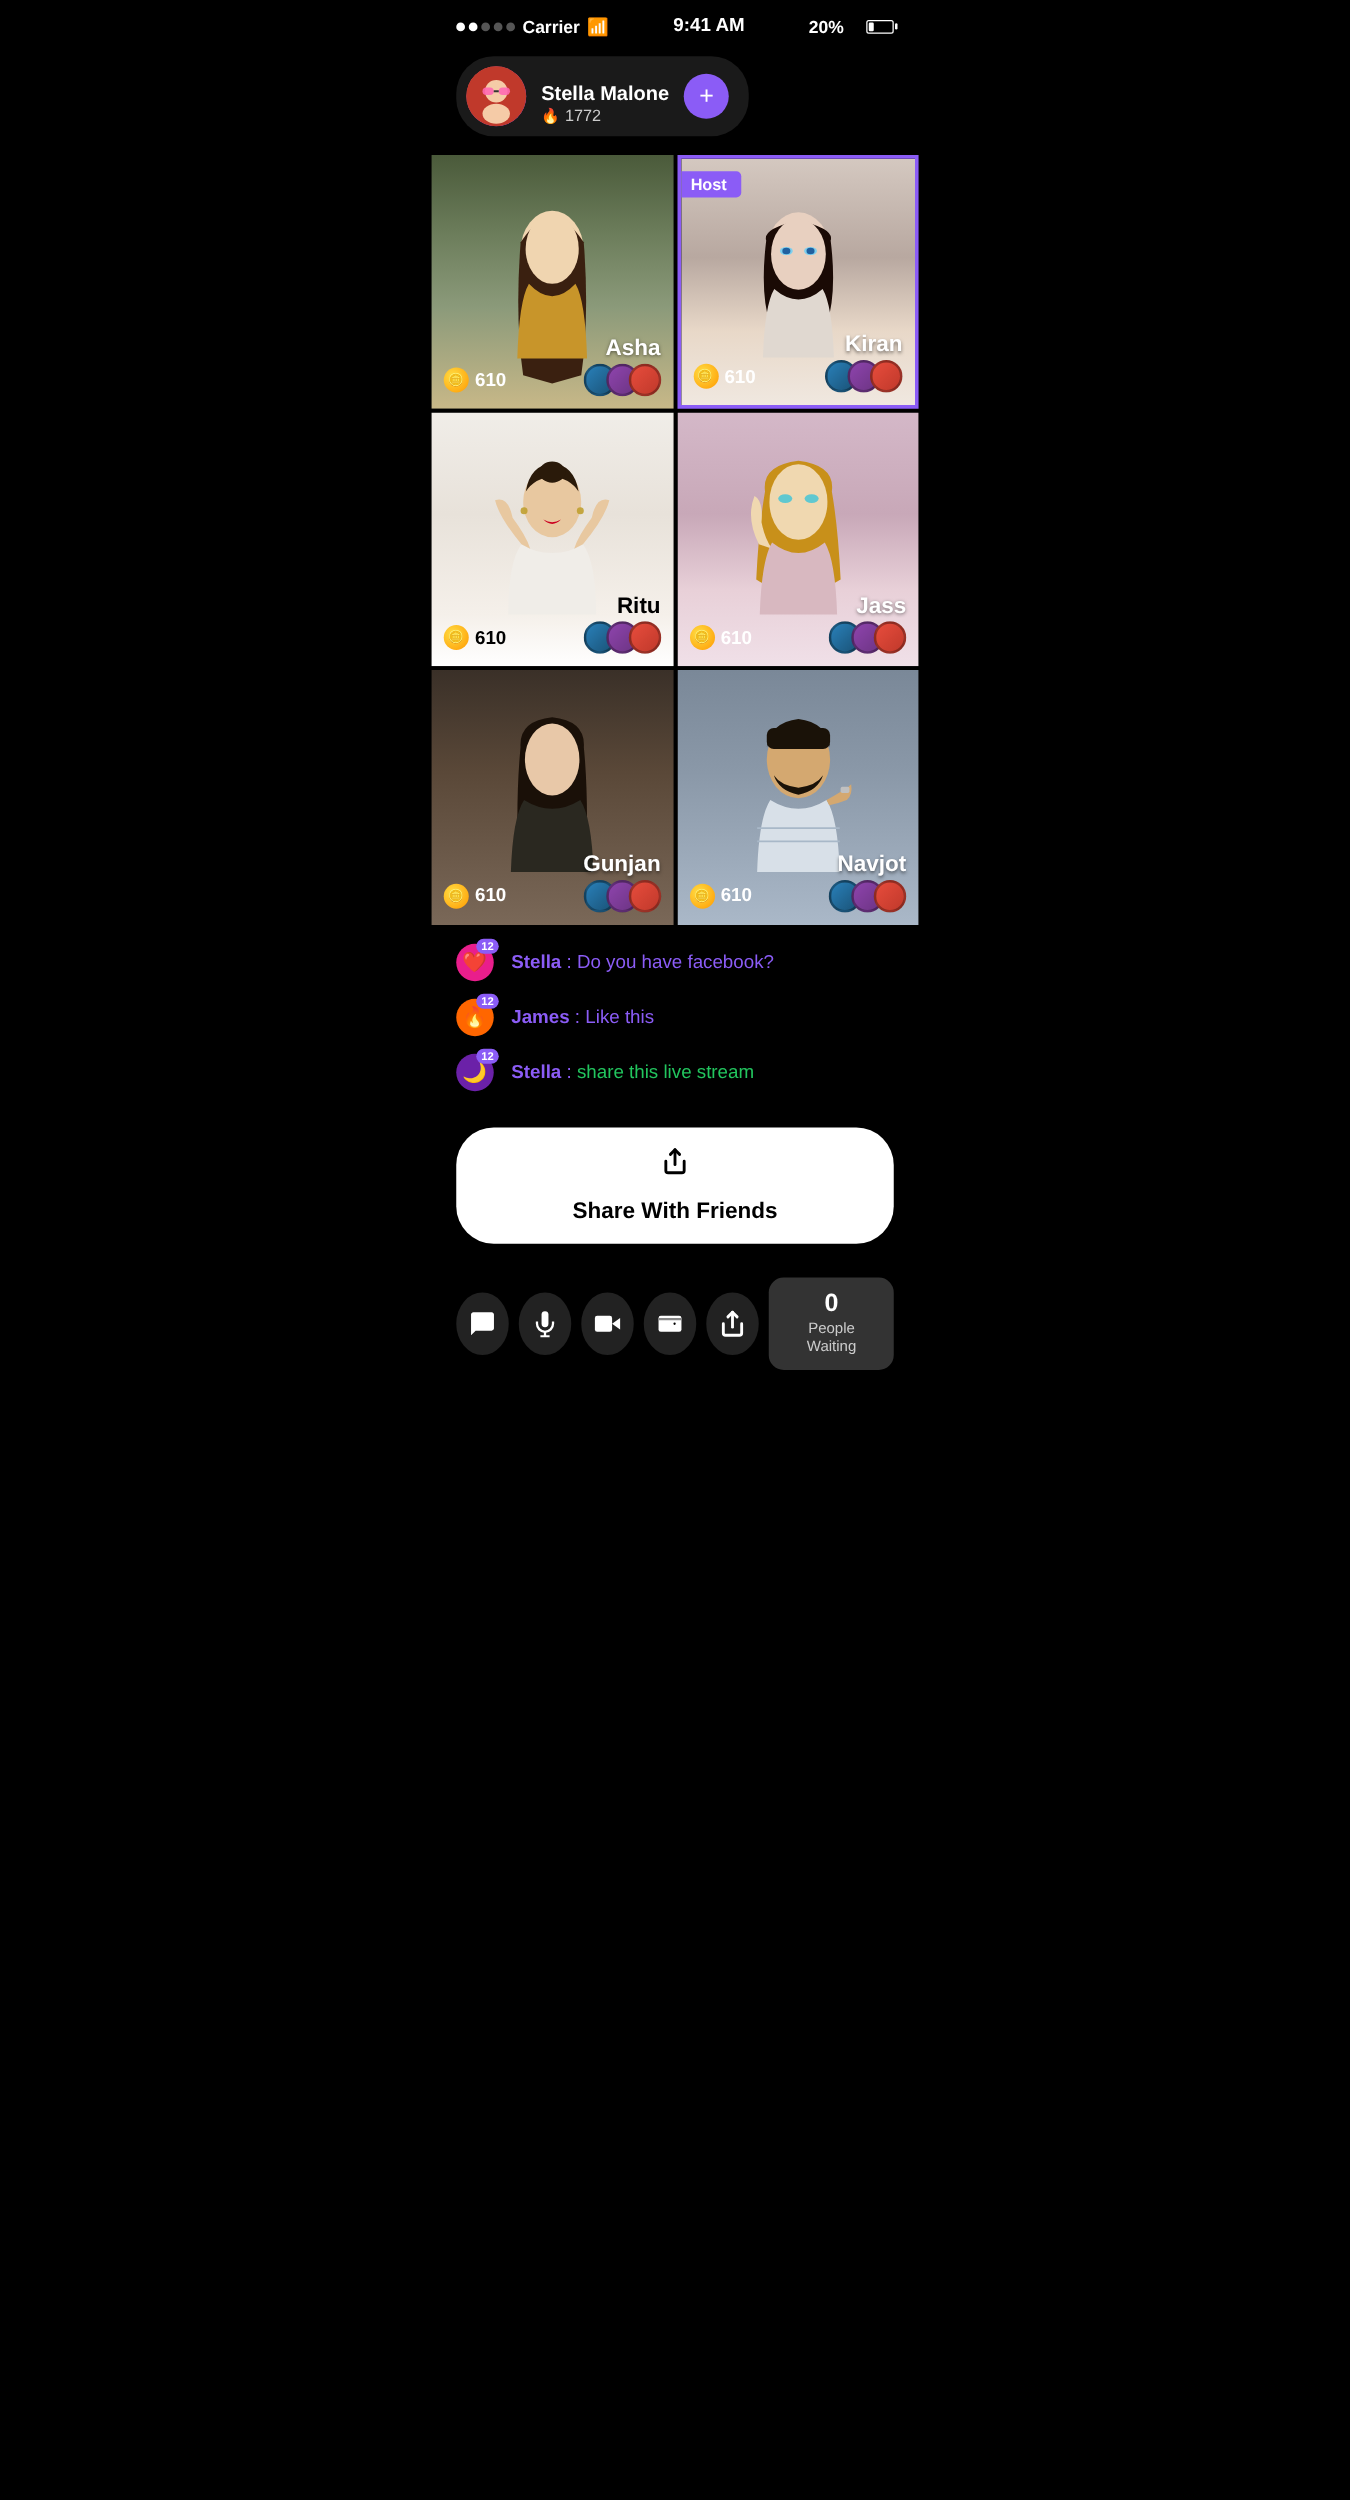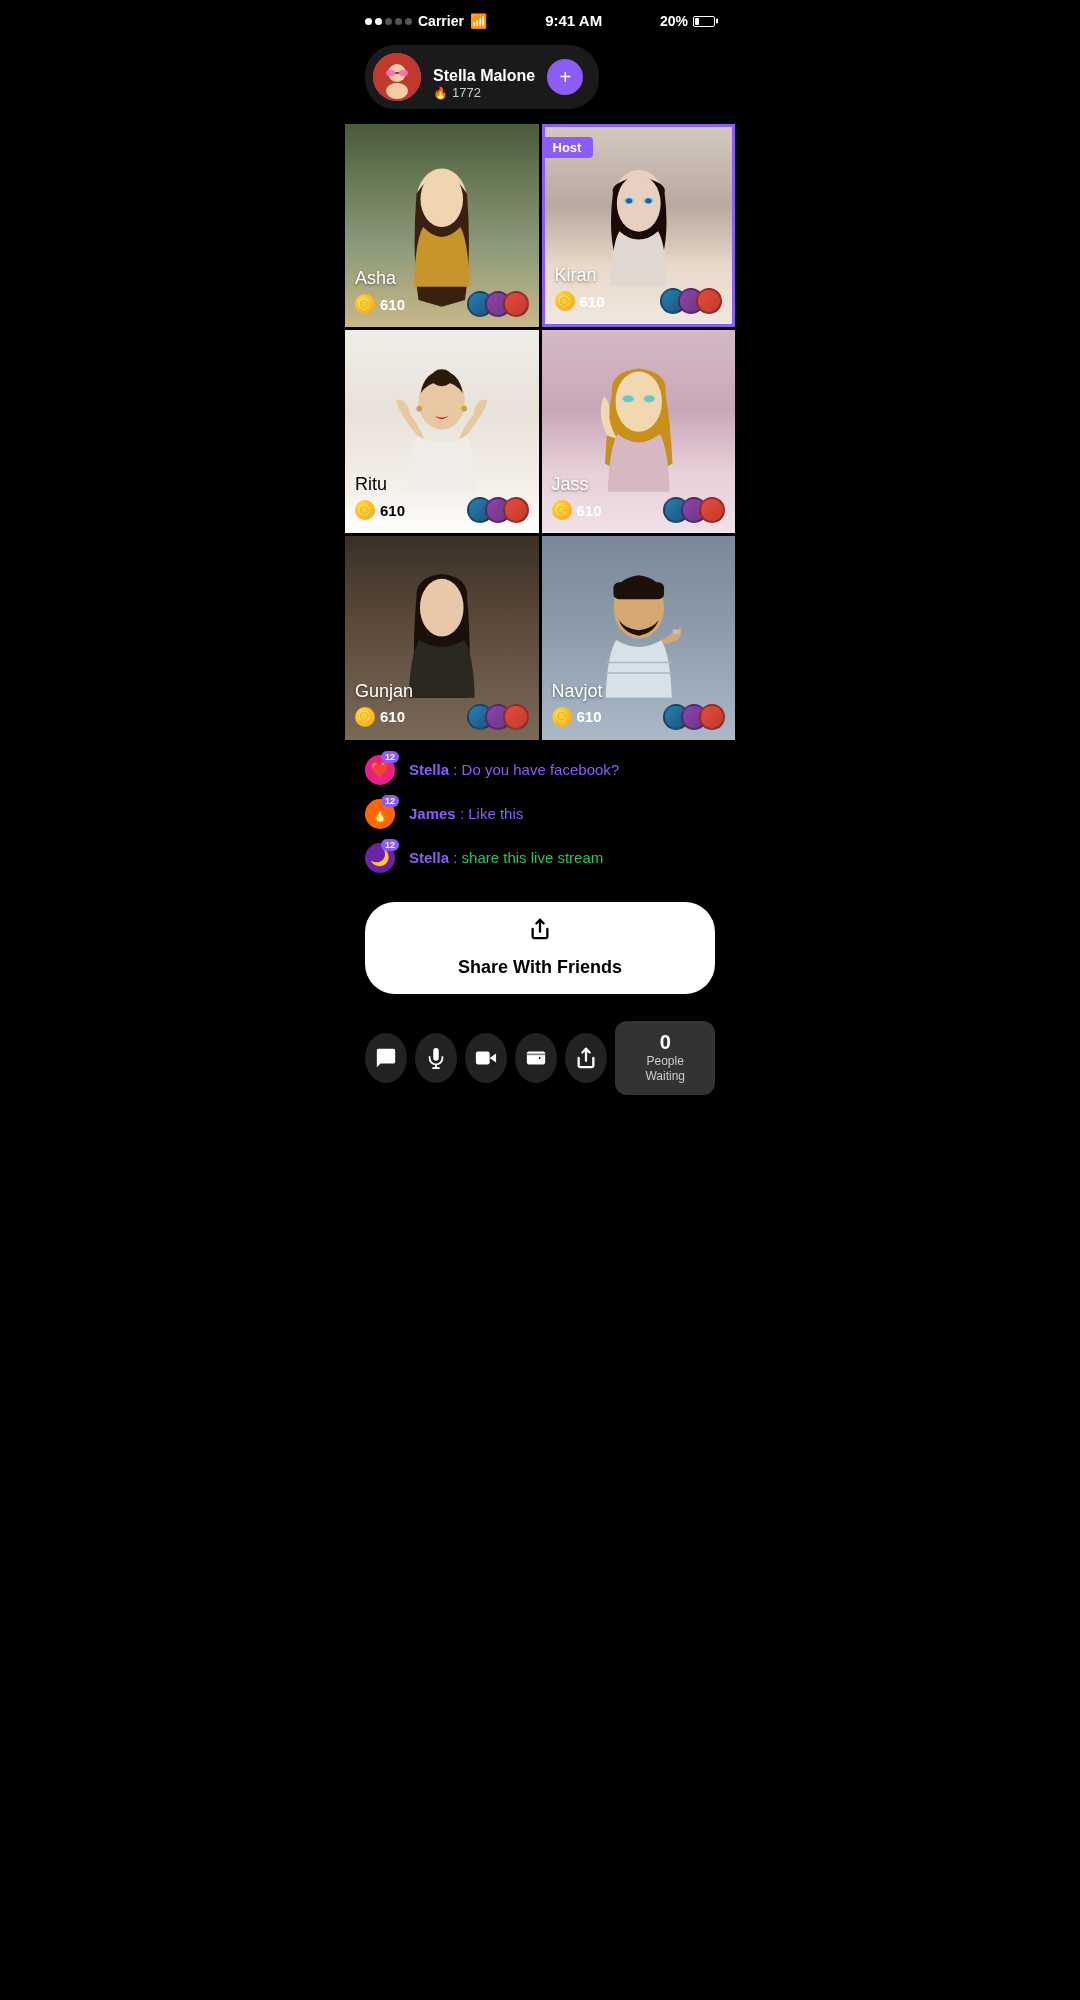--- a/index.html
+++ b/index.html
@@ -23,21 +23,21 @@
       padding: 12px 20px 6px;
       font-size: 14px;
       font-weight: 600;
     }
     .status-left { display: flex; align-items: center; gap: 6px; }
     .signal-dots { display: flex; gap: 3px; }
     .signal-dot { width: 7px; height: 7px; border-radius: 50%; background: #fff; }
     .signal-dot.empty { background: #555; }
     .wifi-icon { font-size: 14px; }
     .status-center { font-size: 15px; font-weight: 600; }
-    .status-right { display: flex; align-items: center; gap: 5px; font-size: 14px; }
+    .status-right { display: flex; align-items: center; gap: 18px; font-size: 14px; }
     .battery-bar {
       width: 22px; height: 11px; border: 1.5px solid #fff; border-radius: 2px;
       position: relative;
       display: flex; align-items: center; padding: 1px;
     }
     .battery-bar::after {
       content: ''; position: absolute; right: -4px; top: 50%; transform: translateY(-50%);
       width: 2px; height: 5px; background: #fff; border-radius: 1px;
     }
     .battery-fill { width: 20%; height: 100%; background: #fff; border-radius: 1px; }
@@ -78,36 +78,37 @@
       display: grid;
       grid-template-columns: 1fr 1fr;
       gap: 3px;
       margin: 0;
     }
     .grid-cell {
       position: relative;
       aspect-ratio: 1/1.05;
       overflow: hidden;
       cursor: pointer;
+      text-align: right;
     }
     .grid-cell-bg {
       width: 100%; height: 100%;
       background-size: cover; background-position: center;
       display: flex; flex-direction: column; justify-content: flex-end;
       padding: 10px;
     }
     
     .bg-asha { background: linear-gradient(180deg, #4a5a3a 0%, #6b7c5a 30%, #8b9a7a 60%, #c8b888 100%); }
     .bg-kiran { background: linear-gradient(180deg, #d4c8c0 0%, #b8a8a0 40%, #e8d8c8 70%, #f0e8e0 100%); }
     .bg-ritu { background: linear-gradient(180deg, #f0ede8 0%, #e8e2da 40%, #f5f0ea 80%, #fff 100%); }
     .bg-jass { background: linear-gradient(180deg, #d4b8c8 0%, #c8a8b8 40%, #e8d0d8 70%, #f0e0e8 100%); }
     .bg-gunjan { background: linear-gradient(180deg, #3a3028 0%, #5a4838 40%, #6a5848 70%, #7a6858 100%); }
     .bg-navjot { background: linear-gradient(180deg, #7a8898 0%, #8a98a8 40%, #9aa8b8 70%, #aab8c8 100%); }
 
-    .cell-name { font-size: 18px; font-weight: 400; color: #fff; text-shadow: 0 1px 3px rgba(0,0,0,0.5); }
+    .cell-name { font-size: 18px; font-weight: 700; color: #fff; text-shadow: 0 1px 3px rgba(0,0,0,0.5); }
     .cell-bottom {
       display: flex; justify-content: space-between; align-items: center;
       margin-top: 2px;
     }
     .cell-coins {
       display: flex; align-items: center; gap: 5px;
       font-size: 15px; font-weight: 600; color: #fff;
     }
     .coin-icon {
       width: 20px; height: 20px; border-radius: 50%;

